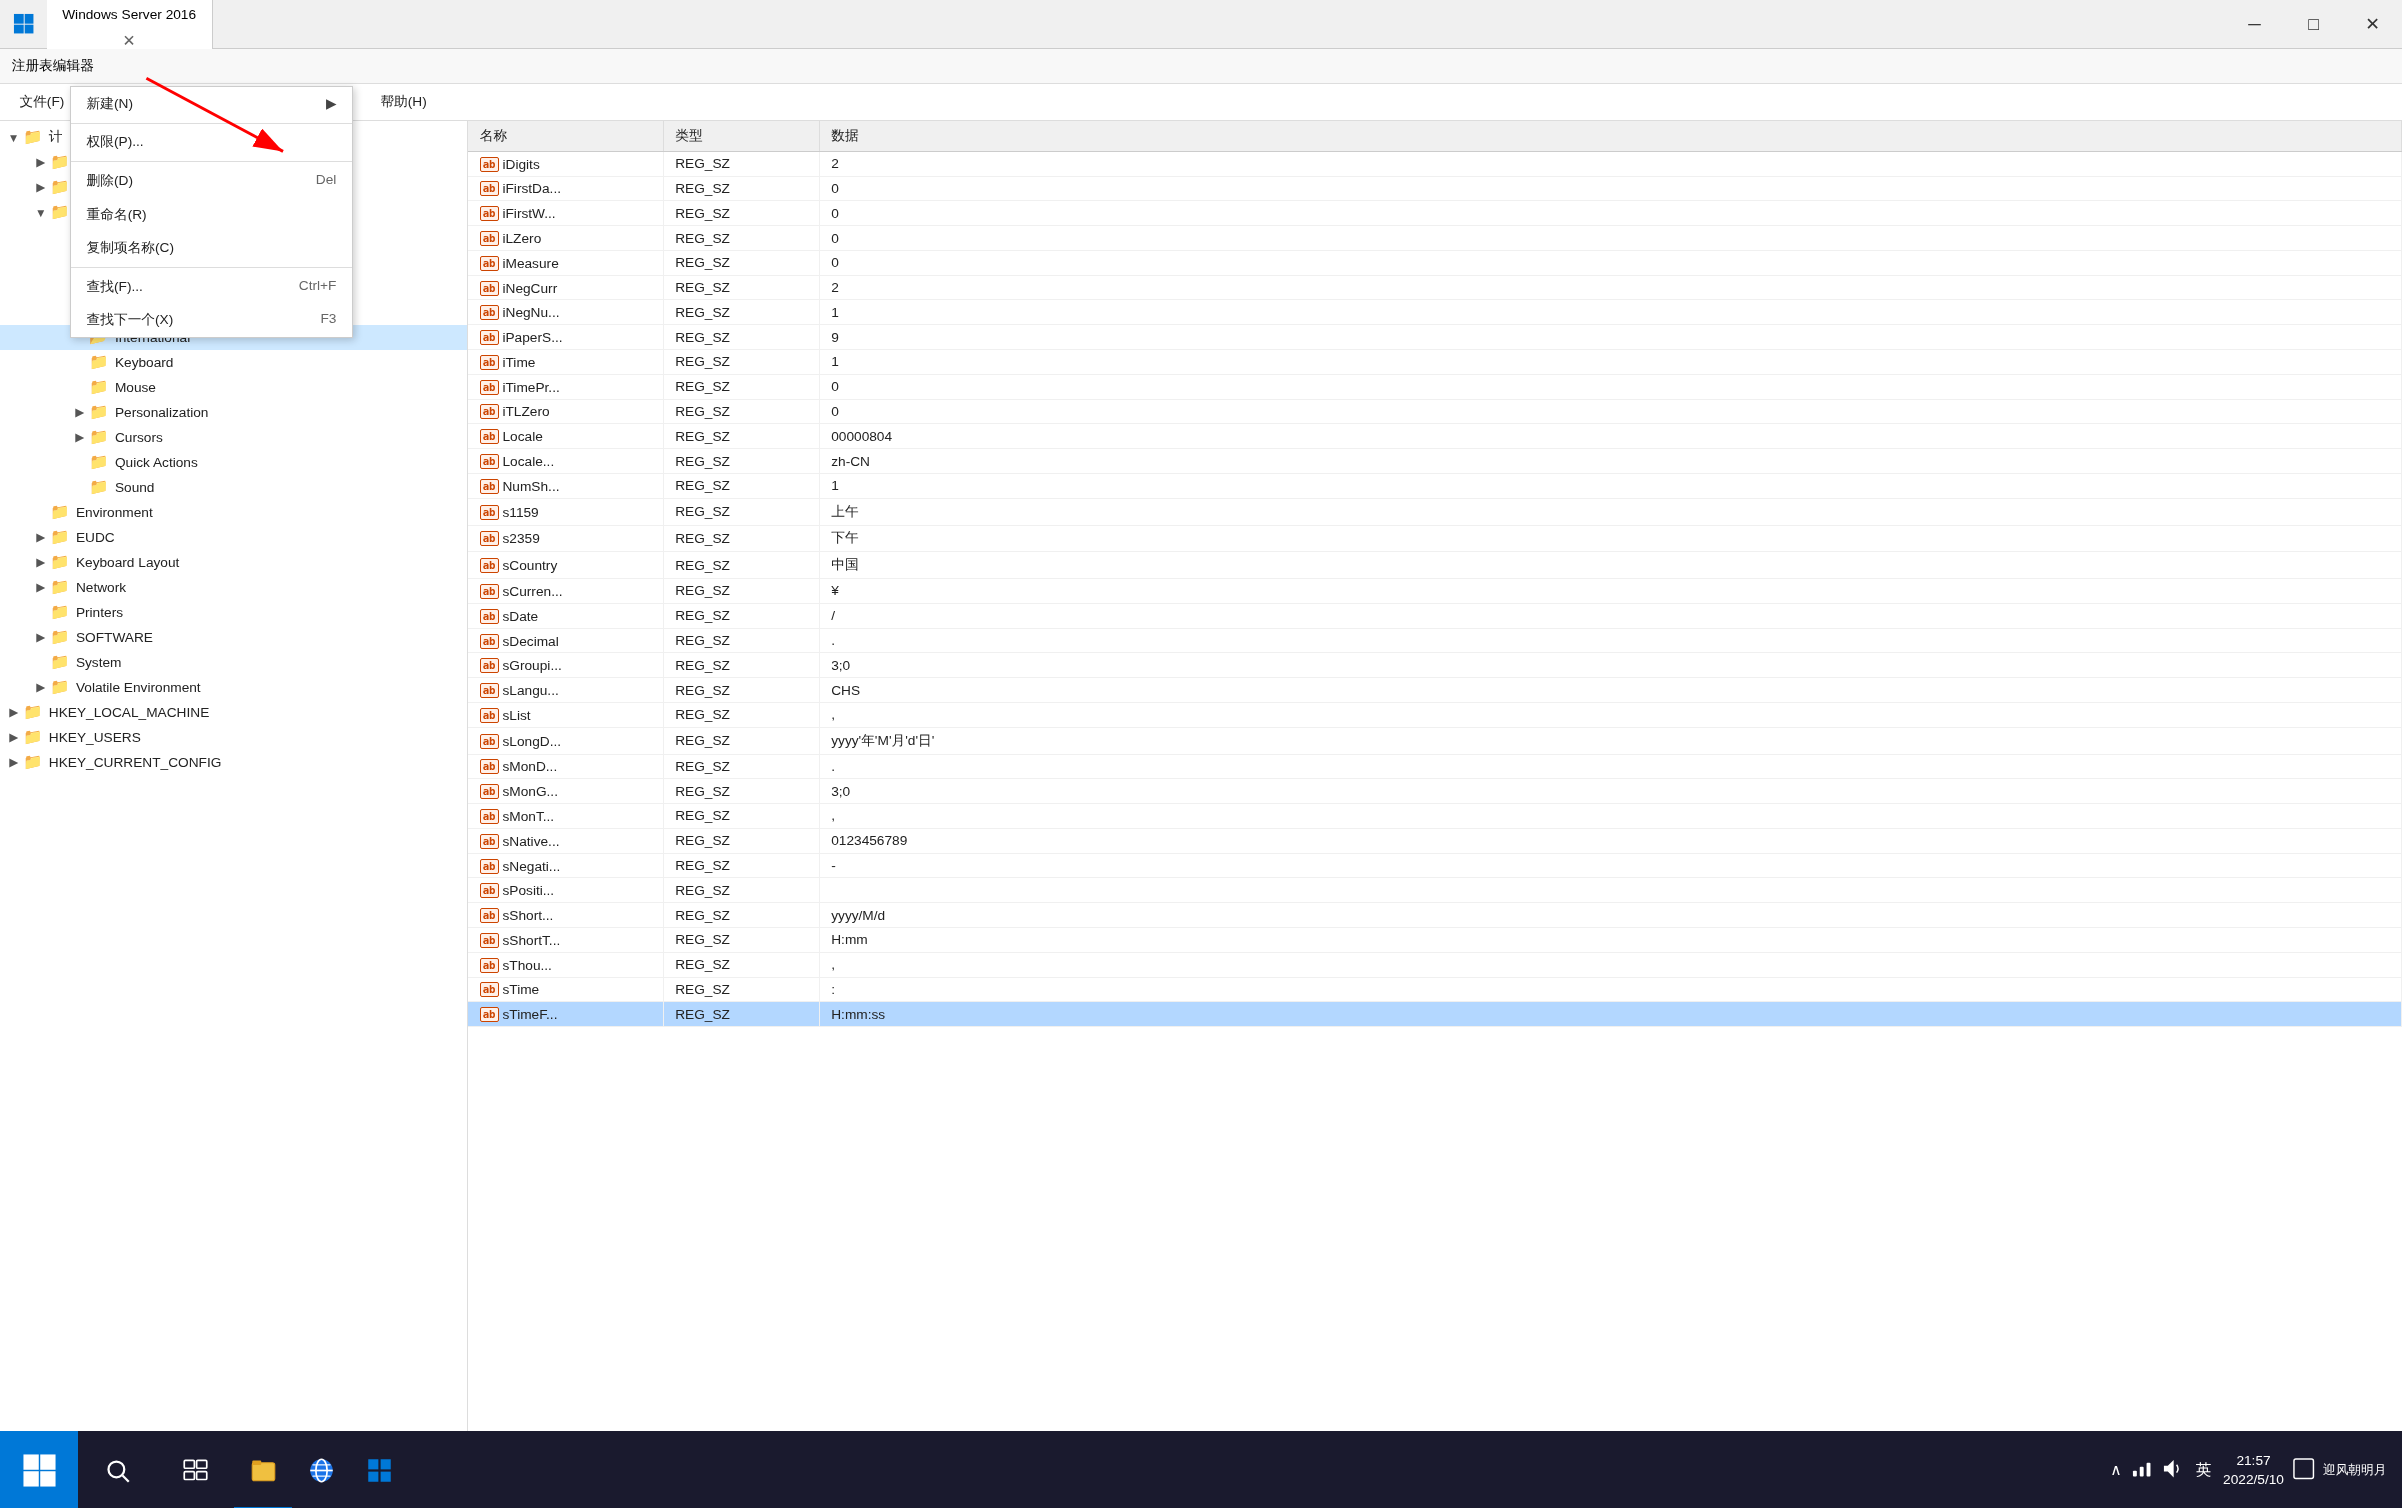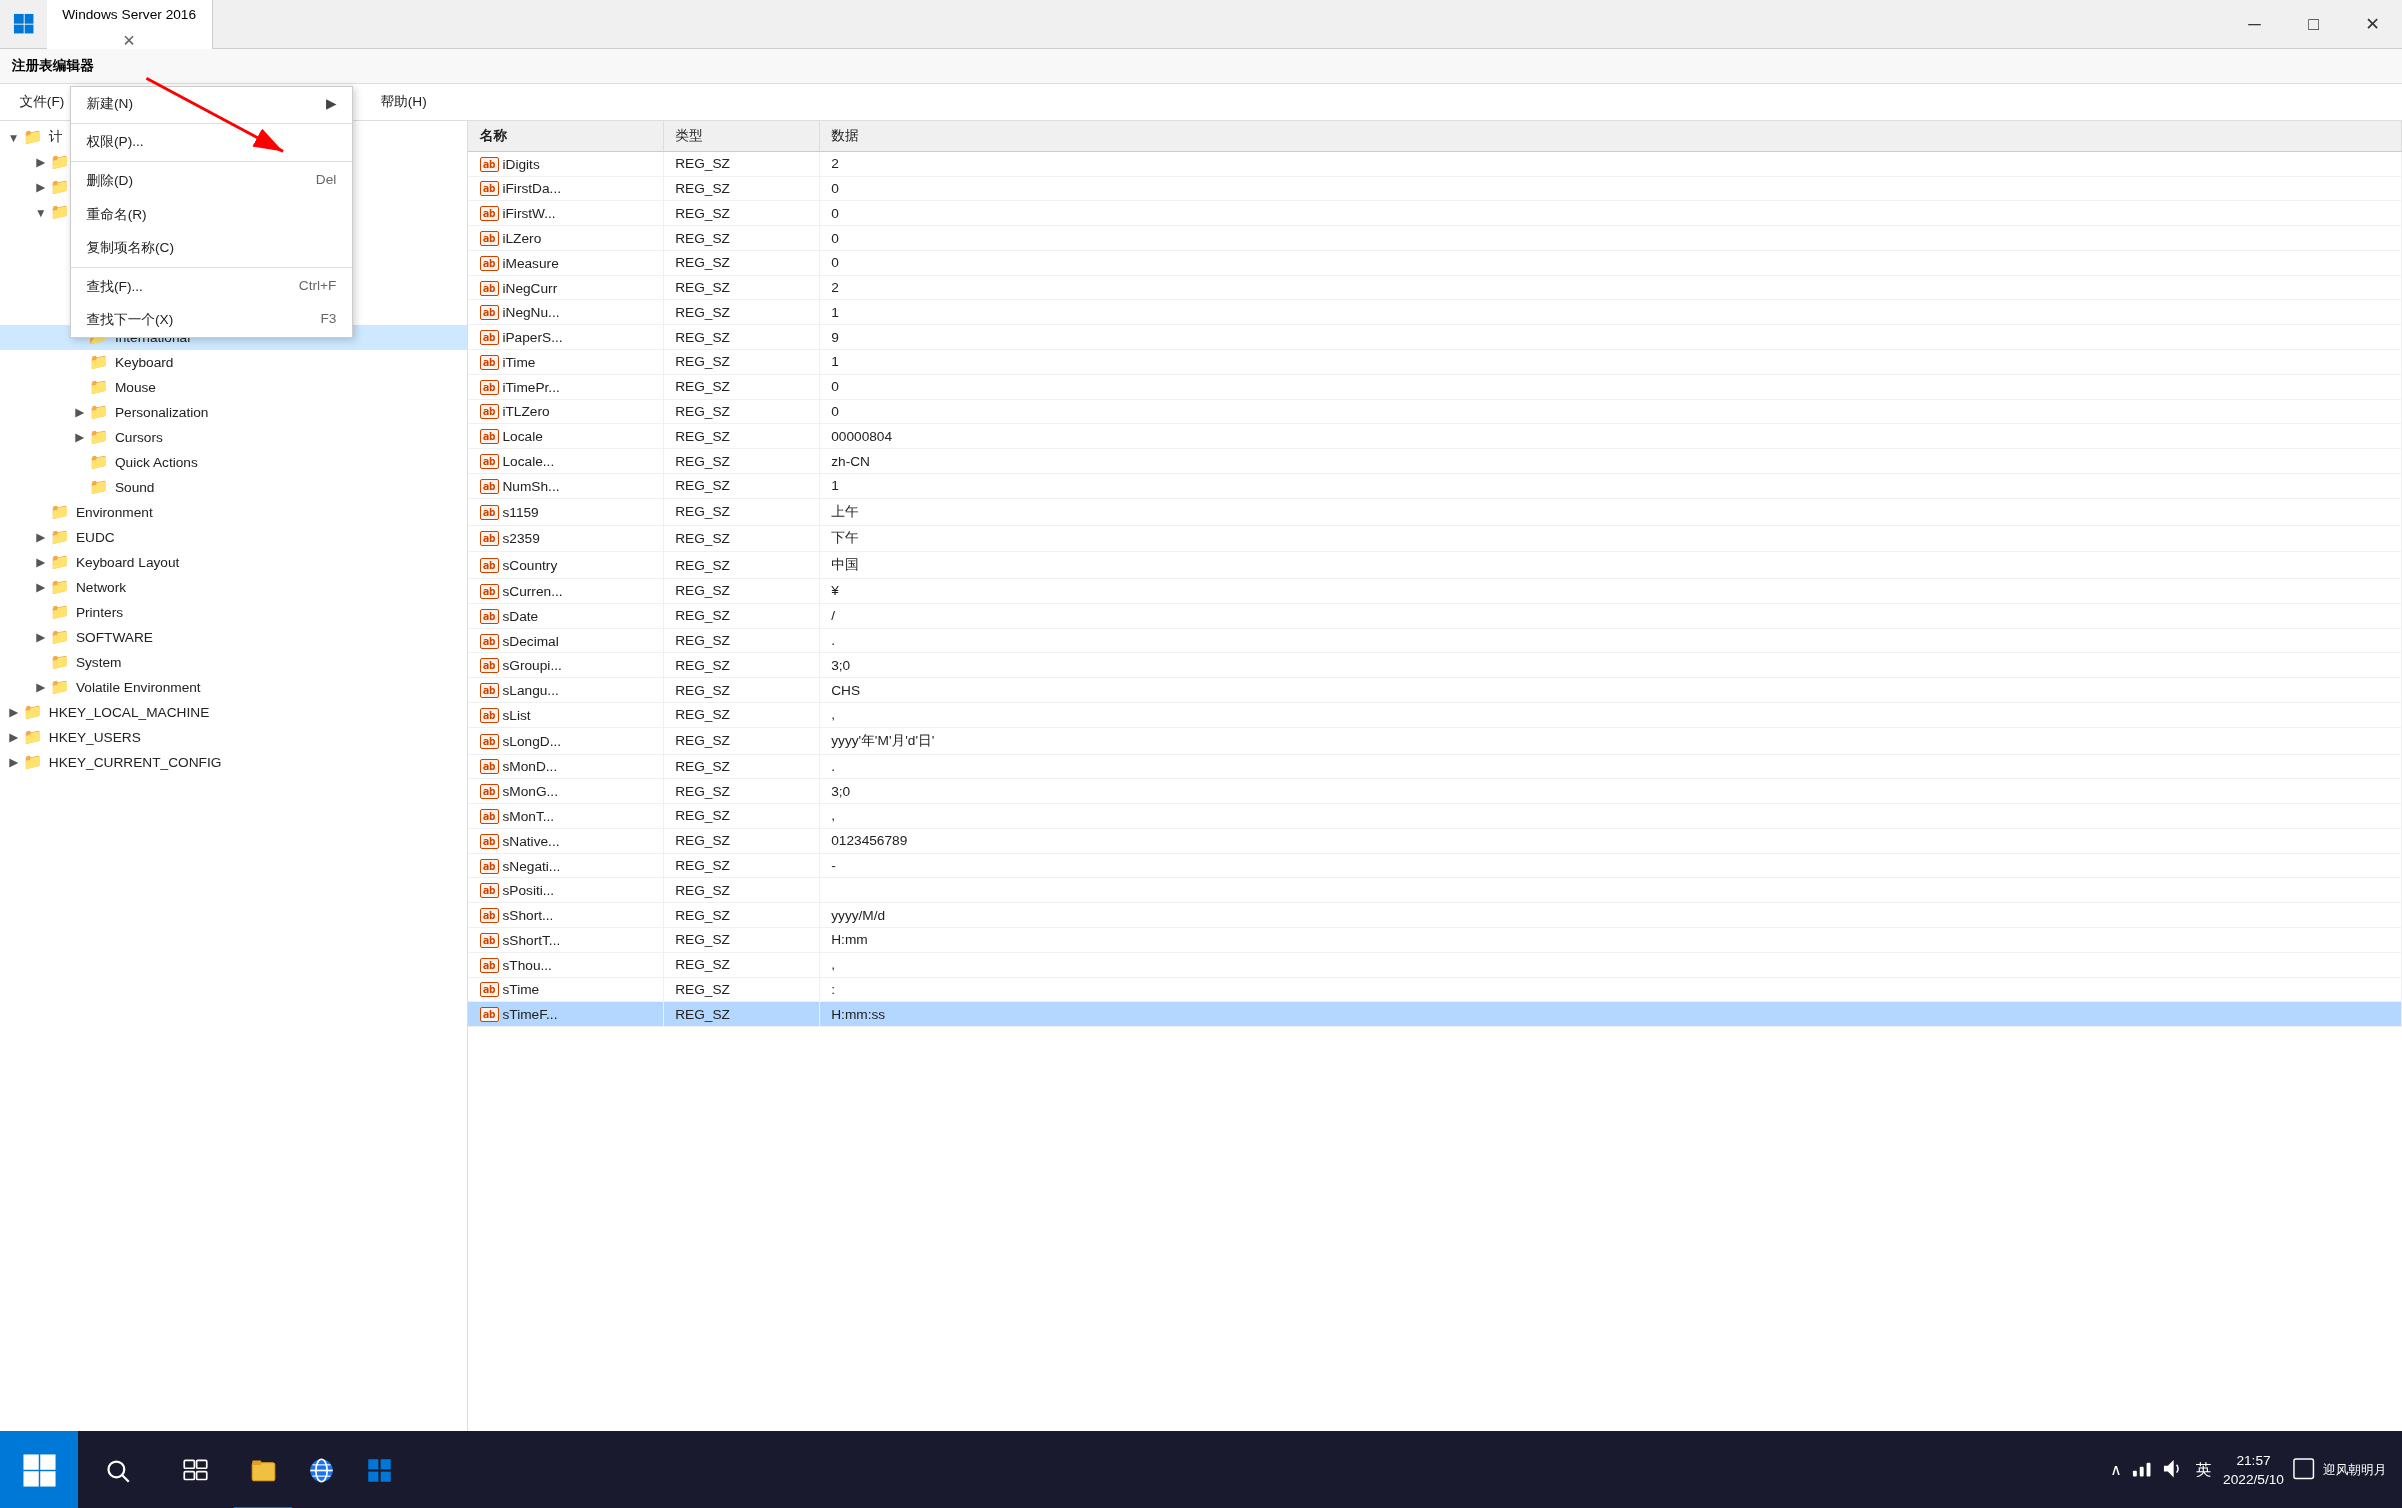--- a/index.html
+++ b/index.html
@@ -306,21 +306,21 @@
       <span>Windows Server 2016</span>
       <span class="tab-close">✕</span>
     </div>
     <div class="title-bar-controls">
       <div class="title-ctrl-btn">─</div>
       <div class="title-ctrl-btn">□</div>
       <div class="title-ctrl-btn close">✕</div>
     </div>
   </div>
 
-  <div style="height:35px; background:#f8f8f8; display:flex; align-items:center; padding:0 11.7px; border-bottom:1px solid #ddd; font-size:13.7px; font-weight:700;">
+  <div style="height:35px; background:#f8f8f8; display:flex; align-items:center; padding:0 11.7px; border-bottom:1px solid #ddd; font-size:13.7px; font-weight:400;">
     <span>注册表编辑器</span>
   </div>
 
   <div class="menu-bar">
     <div class="menu-item">文件(F)</div>
     <div class="menu-item active">编辑(E)</div>
     <div class="menu-item">查看(V)</div>
     <div class="menu-item">收藏夹(A)</div>
     <div class="menu-item">帮助(H)</div>
   </div>
@@ -487,21 +487,21 @@
         </div>
 
       </div>
     </div>
 
     <div class="right-panel">
 
       <table class="reg-table">
         <thead>
           <tr>
-            <th style="width:195px;font-weight:bold;">名称</th>
+            <th style="width:195px;">名称</th>
             <th style="width:156px;margin-left:36px;">类型</th>
             <th>数据</th>
           </tr>
         </thead>
         <tbody id="reg-table-body">
         <tr>
     <td>
       <span class="reg-icon">
         <span class="ab-icon">ab</span>
         iDigits

